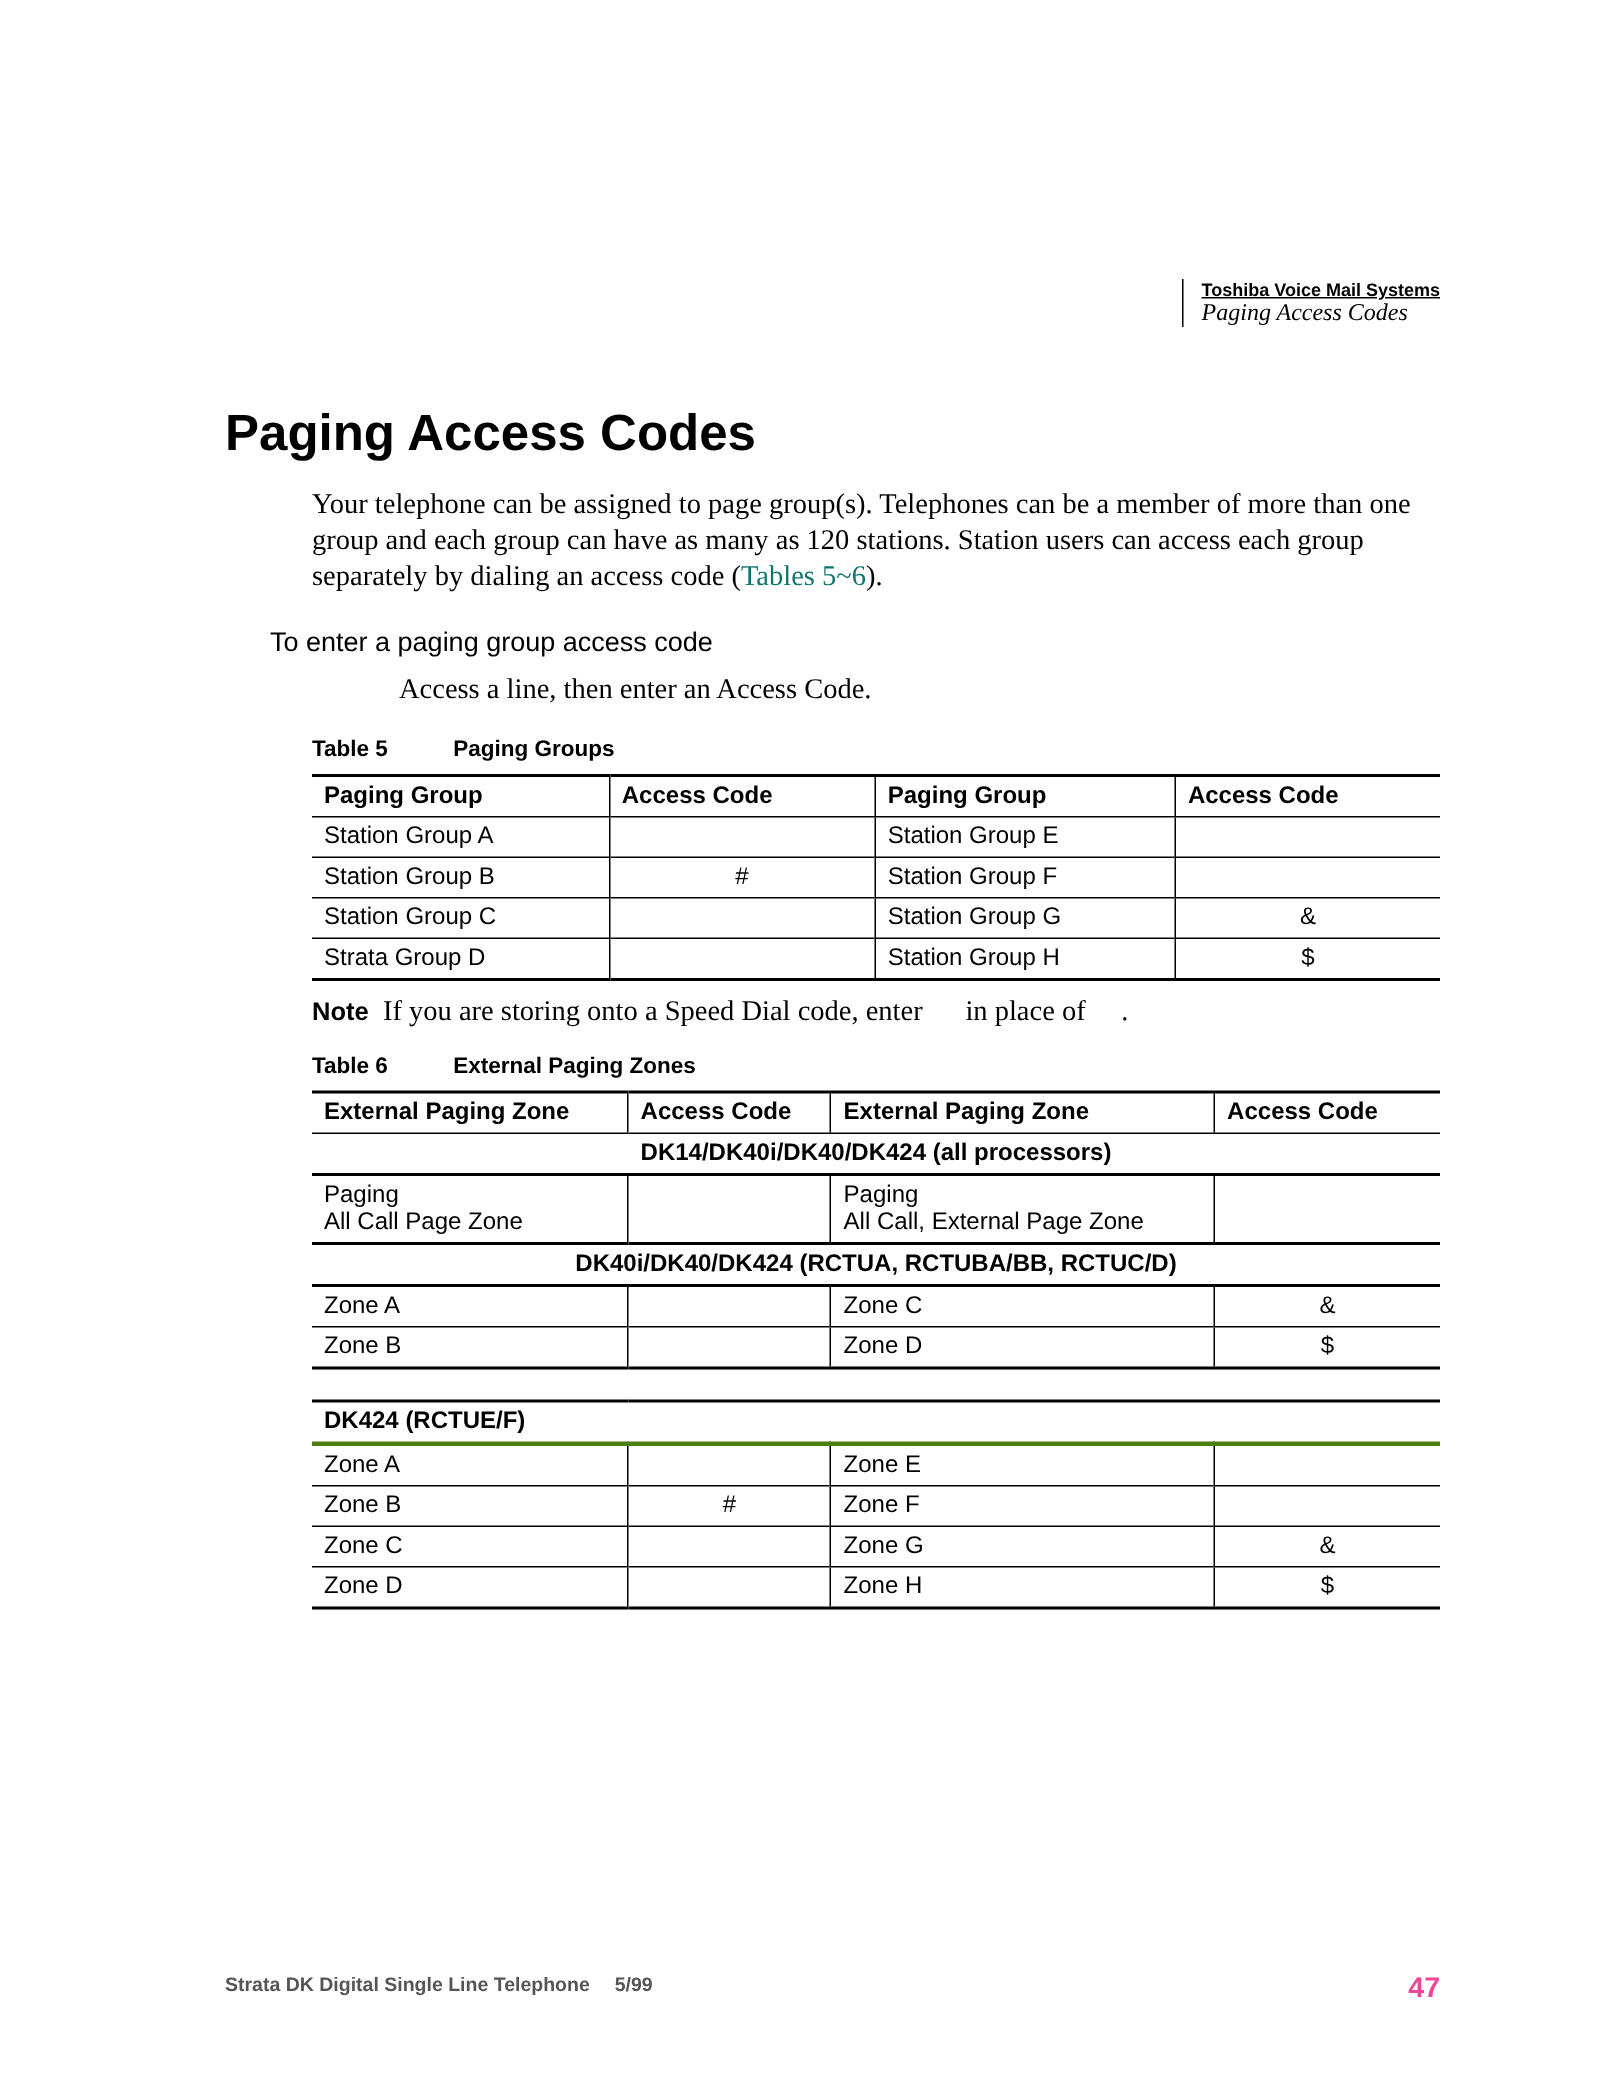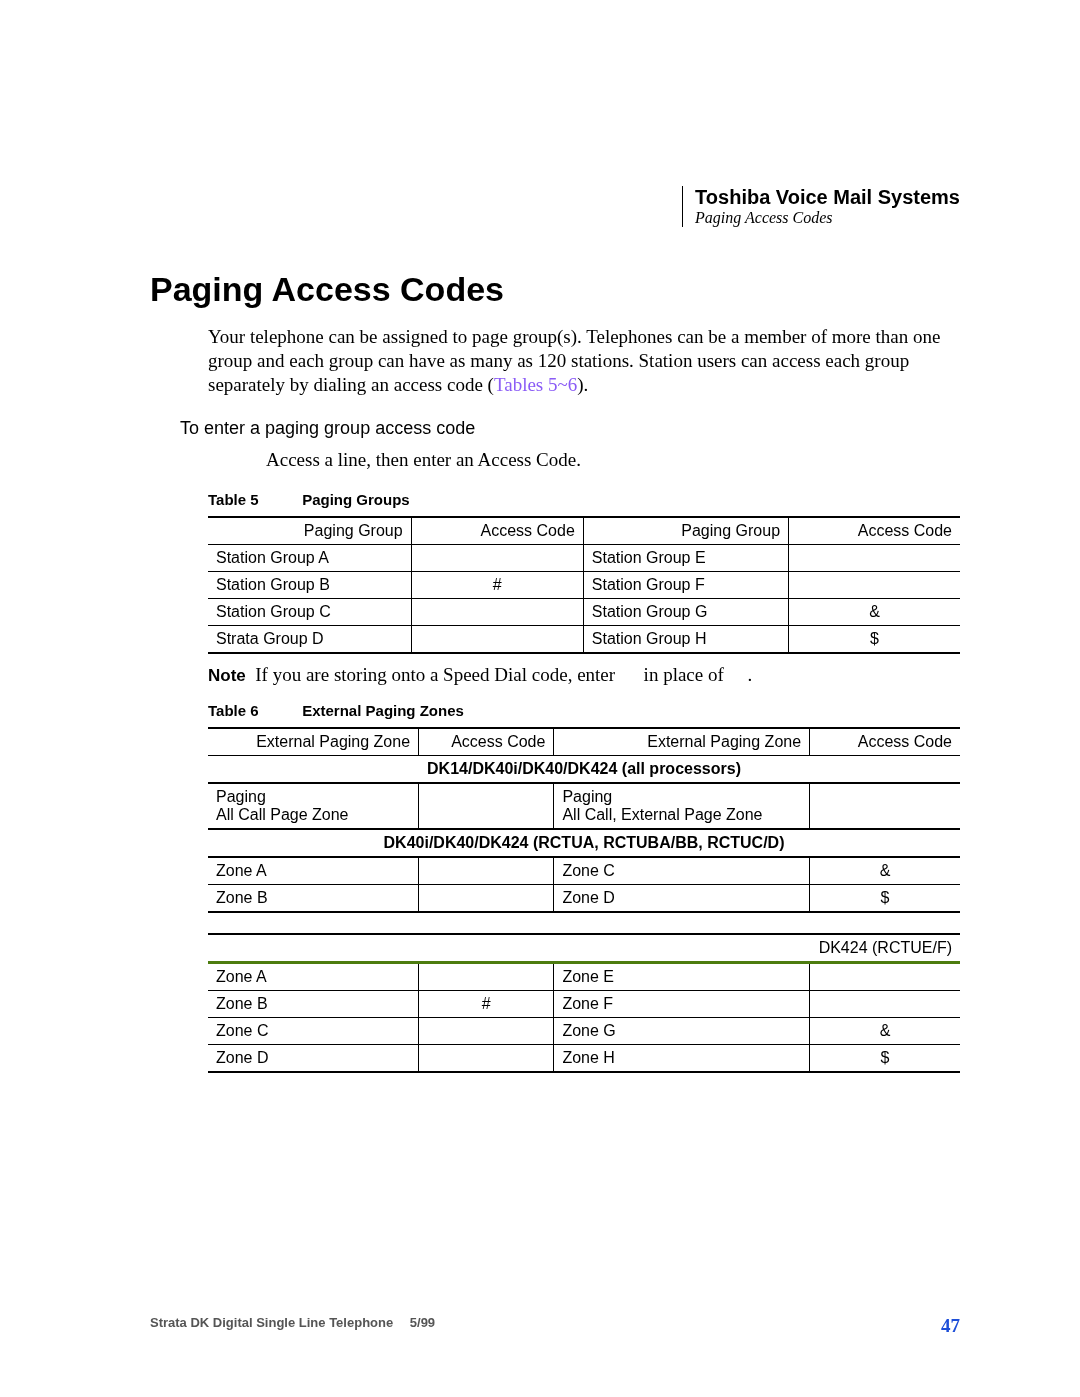--- a/index.html
+++ b/index.html
@@ -26,21 +26,22 @@
     font-family: Arial, Helvetica, sans-serif;
   }
   .running-head .divider {
     border-left: 1px solid #000;
     padding-left: 12px;
     display: inline-block;
     text-align: left;
   }
   .running-head .line1 {
     font-weight: bold;
-    font-size: 20px;
+    font-size: 12px;
+    text-decoration: underline;
   }
   .running-head .line2 {
     font-style: italic;
     font-size: 16px;
     font-family: "Times New Roman", Times, serif;
     font-weight: normal;
   }
   h1.title {
     font-family: Arial, Helvetica, sans-serif;
     font-weight: bold;
@@ -48,21 +49,21 @@
     margin: 90px 0 16px 0;
   }
   .body-indent {
     margin-left: 58px;
   }
   p.body {
     font-size: 19px;
     line-height: 1.25;
     margin: 0 0 22px 0;
   }
-  a.xref { color: #8b5cf6; text-decoration: none; }
+  a.xref { color: #0f766e; text-decoration: none; }
   .subhead {
     font-family: Arial, Helvetica, sans-serif;
     font-size: 18px;
     margin: 10px 0 10px 30px;
   }
   p.step {
     font-size: 19px;
     margin: 0 0 20px 0;
     margin-left: 116px;
   }
@@ -79,22 +80,22 @@
     margin-left: 58px;
     font-family: Arial, Helvetica, sans-serif;
     font-size: 16px;
   }
   table.tbl th, table.tbl td {
     padding: 4px 8px;
     text-align: left;
     vertical-align: top;
   }
   table.tbl th {
-    font-weight: normal;
-    text-align: right;
+    font-weight: bold;
+    text-align: left;
     border-top: 2px solid #000;
     border-bottom: 1px solid #000;
     border-left: 1px solid #000;
   }
   table.tbl th:first-child { border-left: none; }
   table.tbl td {
     border-top: 1px solid #000;
     border-left: 1px solid #000;
   }
   table.tbl td:first-child { border-left: none; }
@@ -115,23 +116,22 @@
     bottom: 60px;
     left: 150px;
     right: 120px;
     font-family: Arial, Helvetica, sans-serif;
     font-size: 13px;
     color: #555;
     font-weight: bold;
   }
   .footer .pg {
     float: right;
-    color: #1d4ed8;
-    font-size: 19px;
-    font-family: Liberation Serif, serif;
+    color: #ec4899;
+    font-size: 19px;
   }
   .spacer { height: 20px; }
 </style>
 </head>
 <body>
 
 <div class="page">
   <div class="running-head">
     <div class="divider">
       <div class="line1">Toshiba Voice Mail Systems</div>

